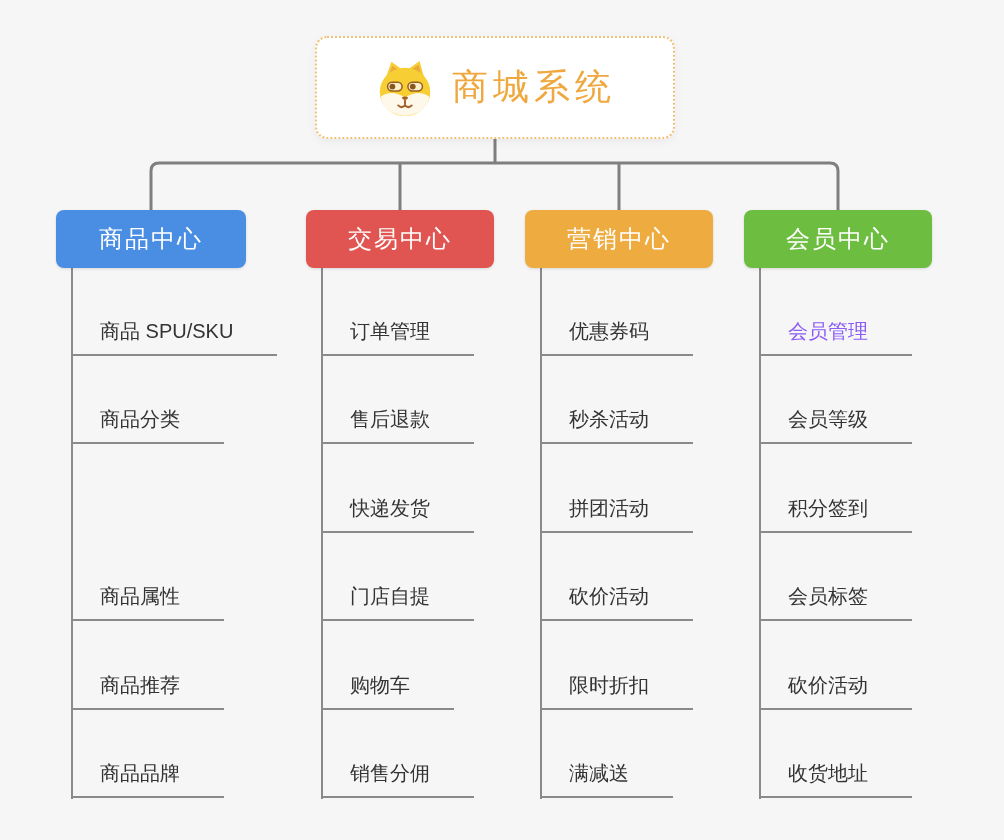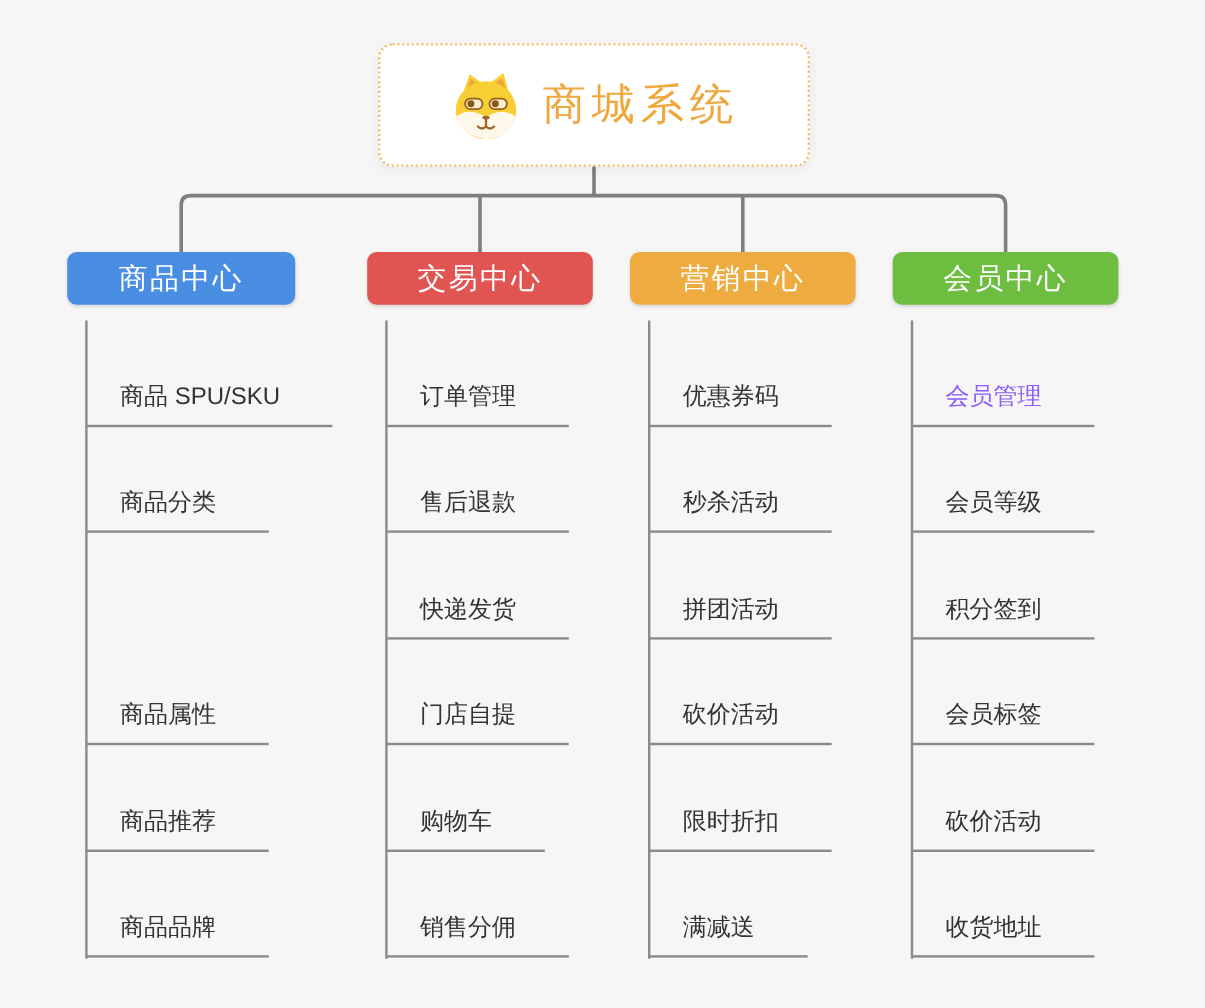--- a/index.html
+++ b/index.html
@@ -30,21 +30,21 @@
     gap:16px;
     cursor:default;
   }
   .root-title {
     font-size:36px;
     letter-spacing:5px;
     white-space:nowrap;
   }
   .branch-header {
     position:absolute; top:210px;
-    width:188px; height:44px;
+    width:188px; height:58px;
     border-radius:8px;
     display:flex; align-items:center; justify-content:center;
     color:#ffffff;
     font-size:24px;
     letter-spacing:2px;
     box-shadow:0 1px 3px rgba(0,0,0,0.12);
     cursor:default;
   }
   .bh-0 { left:56px; width:190px; }
   .bh-1 { left:306px; }

